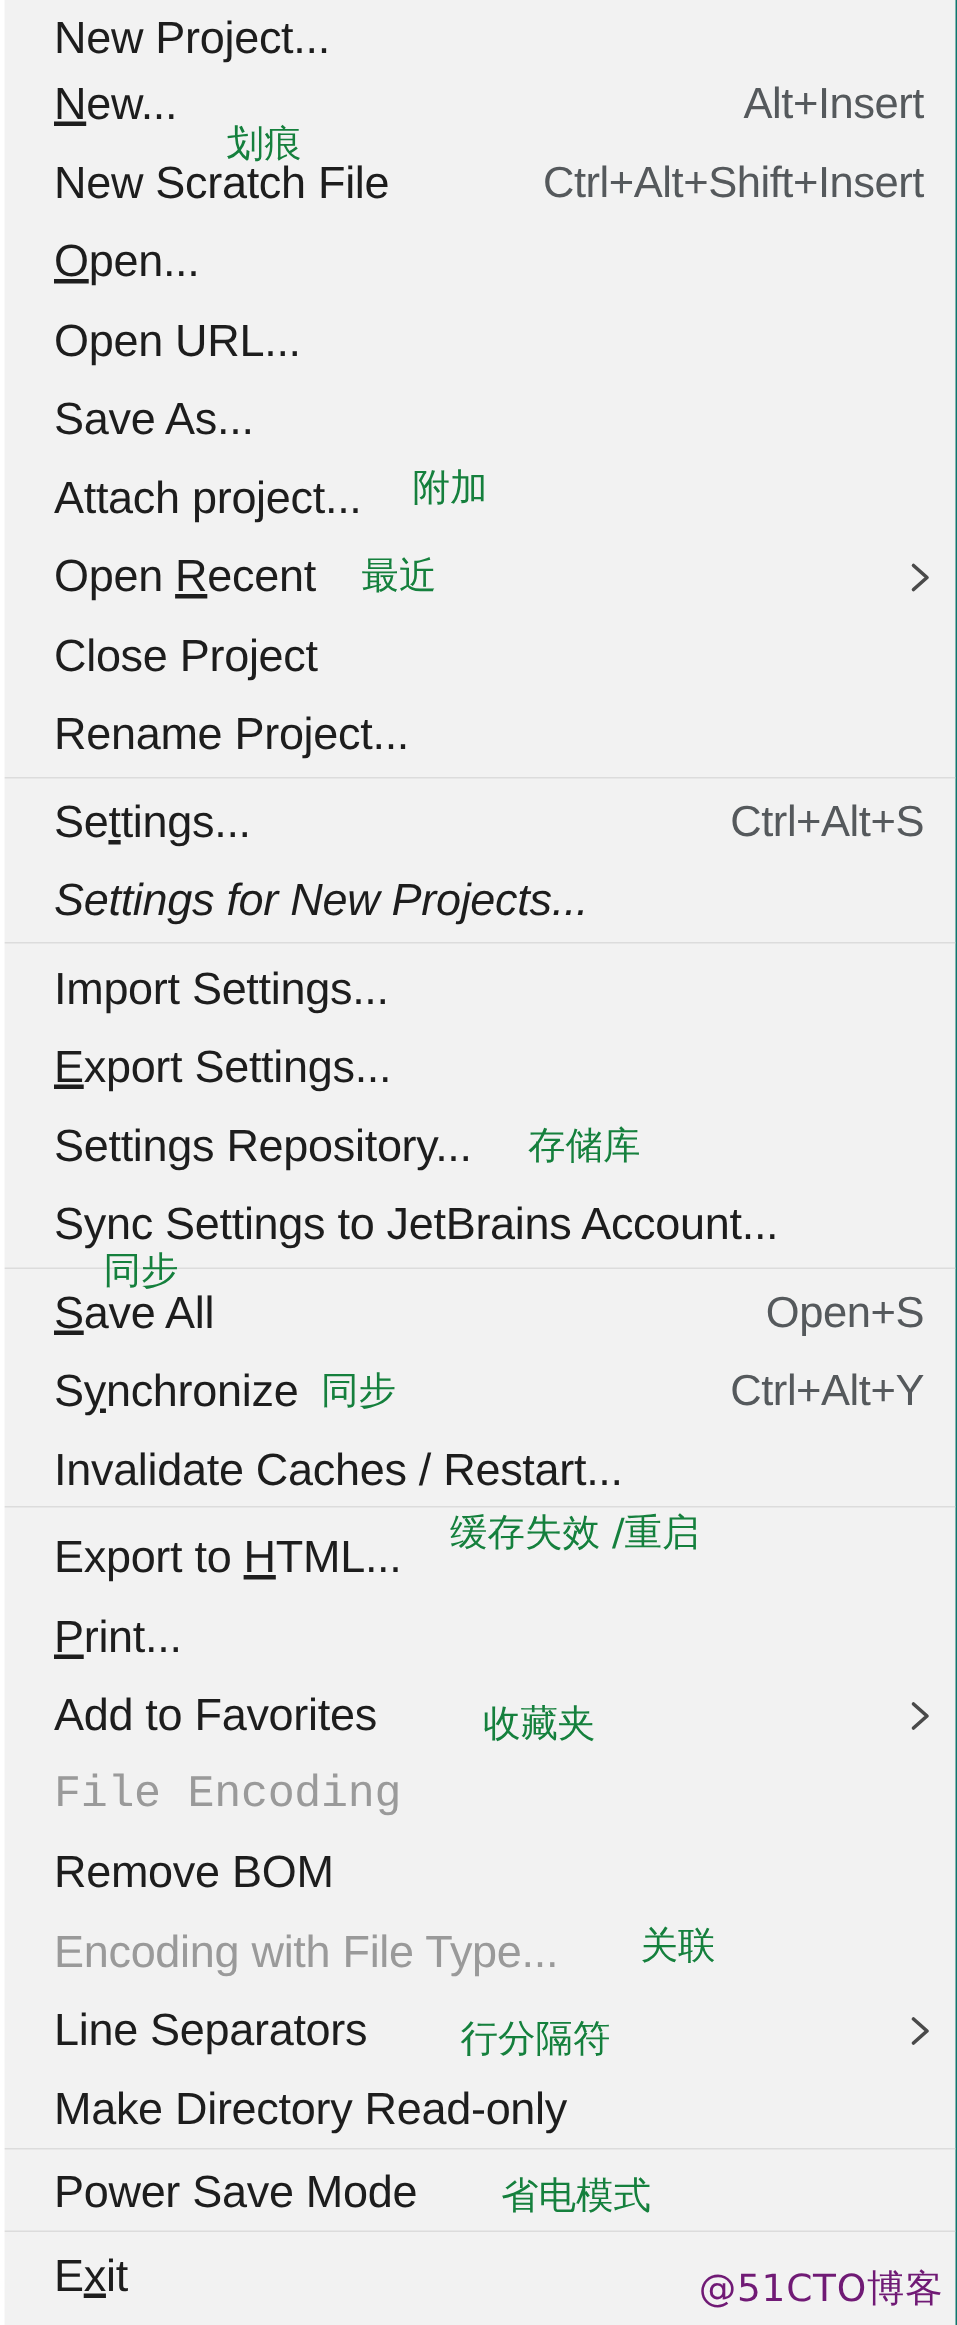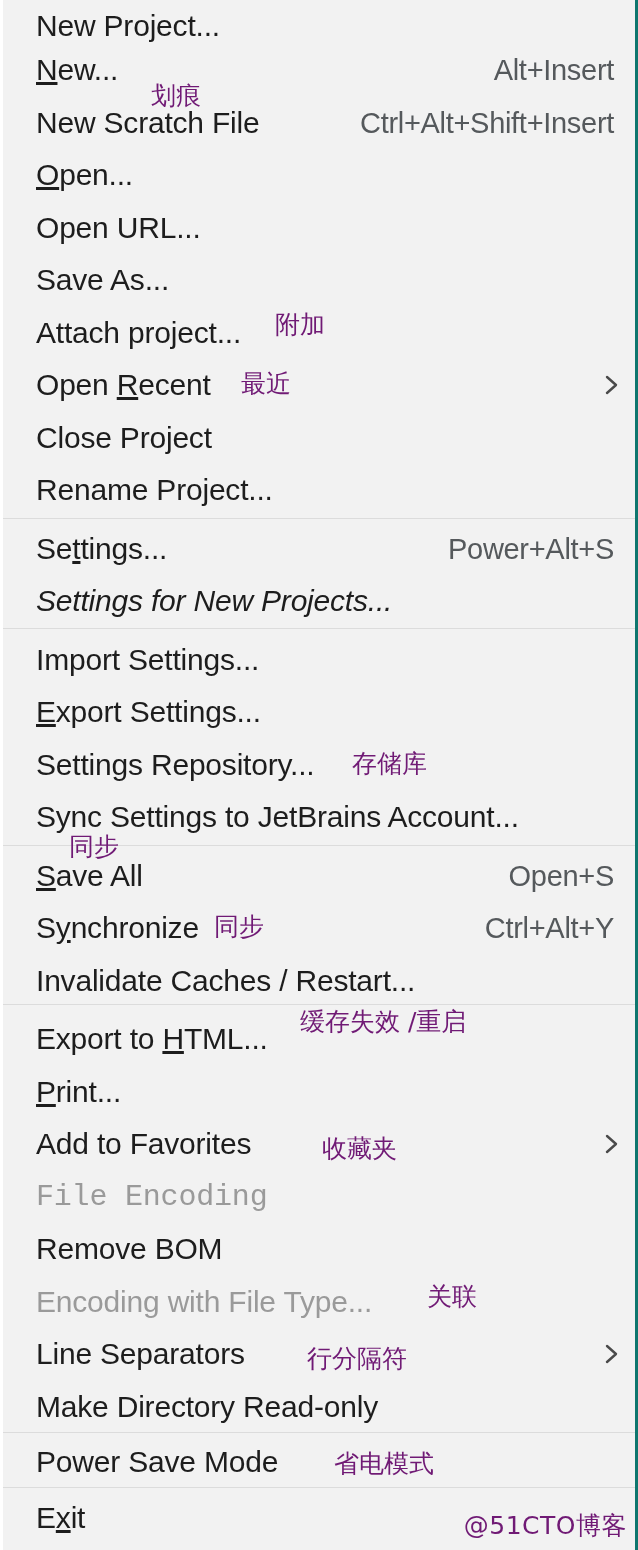--- a/index.html
+++ b/index.html
@@ -9,21 +9,21 @@
   }
   body {
     font-family: "Liberation Sans", sans-serif;
   }
   #menu-root {
     position: relative;
     width: 638px;
     height: 1550px;
     background: #f2f2f2;
     border-left: 3px solid #ffffff;
-    border-right: 3px solid #0f766e;
+    border-right: 1px solid #0f766e;
     box-sizing: border-box;
     overflow: hidden;
   }
   .menu-item {
     position: absolute;
     left: 0;
     right: 0;
     height: 52px;
     display: block;
   }
@@ -71,21 +71,21 @@
     left: 0;
     right: 0;
     height: 1px;
     background: #dcdcdc;
   }
   .annotation {
     position: absolute;
     font-family: "DejaVu Sans", sans-serif;
     font-size: 25px;
     line-height: 27px;
-    color: #701a75;
+    color: #15803d;
     white-space: nowrap;
     z-index: 5;
   }
   .watermark {
     position: absolute;
     right: 8px;
     bottom: 8px;
     font-family: "DejaVu Sans", sans-serif;
     font-size: 25px;
     color: #701a75;
@@ -135,21 +135,21 @@
       </span>
     </div>
     <div class="menu-item" style="top: 412px;">
       <span class="mi-label">Close Project</span>
     </div>
     <div class="menu-item" style="top: 464px;">
       <span class="mi-label">Rename Project...</span>
     </div>
     <div class="menu-item" style="top: 523px;">
       <span class="mi-label">Se<u>t</u>tings...</span>
-      <span class="mi-shortcut">Power+Alt+S</span>
+      <span class="mi-shortcut">Ctrl+Alt+S</span>
     </div>
     <div class="menu-item" style="top: 575px; font-style: italic;">
       <span class="mi-label">Settings for New Projects...</span>
     </div>
     <div class="menu-item" style="top: 634px;">
       <span class="mi-label">Import Settings...</span>
     </div>
     <div class="menu-item" style="top: 686px;">
       <span class="mi-label"><u>E</u>xport Settings...</span>
     </div>

